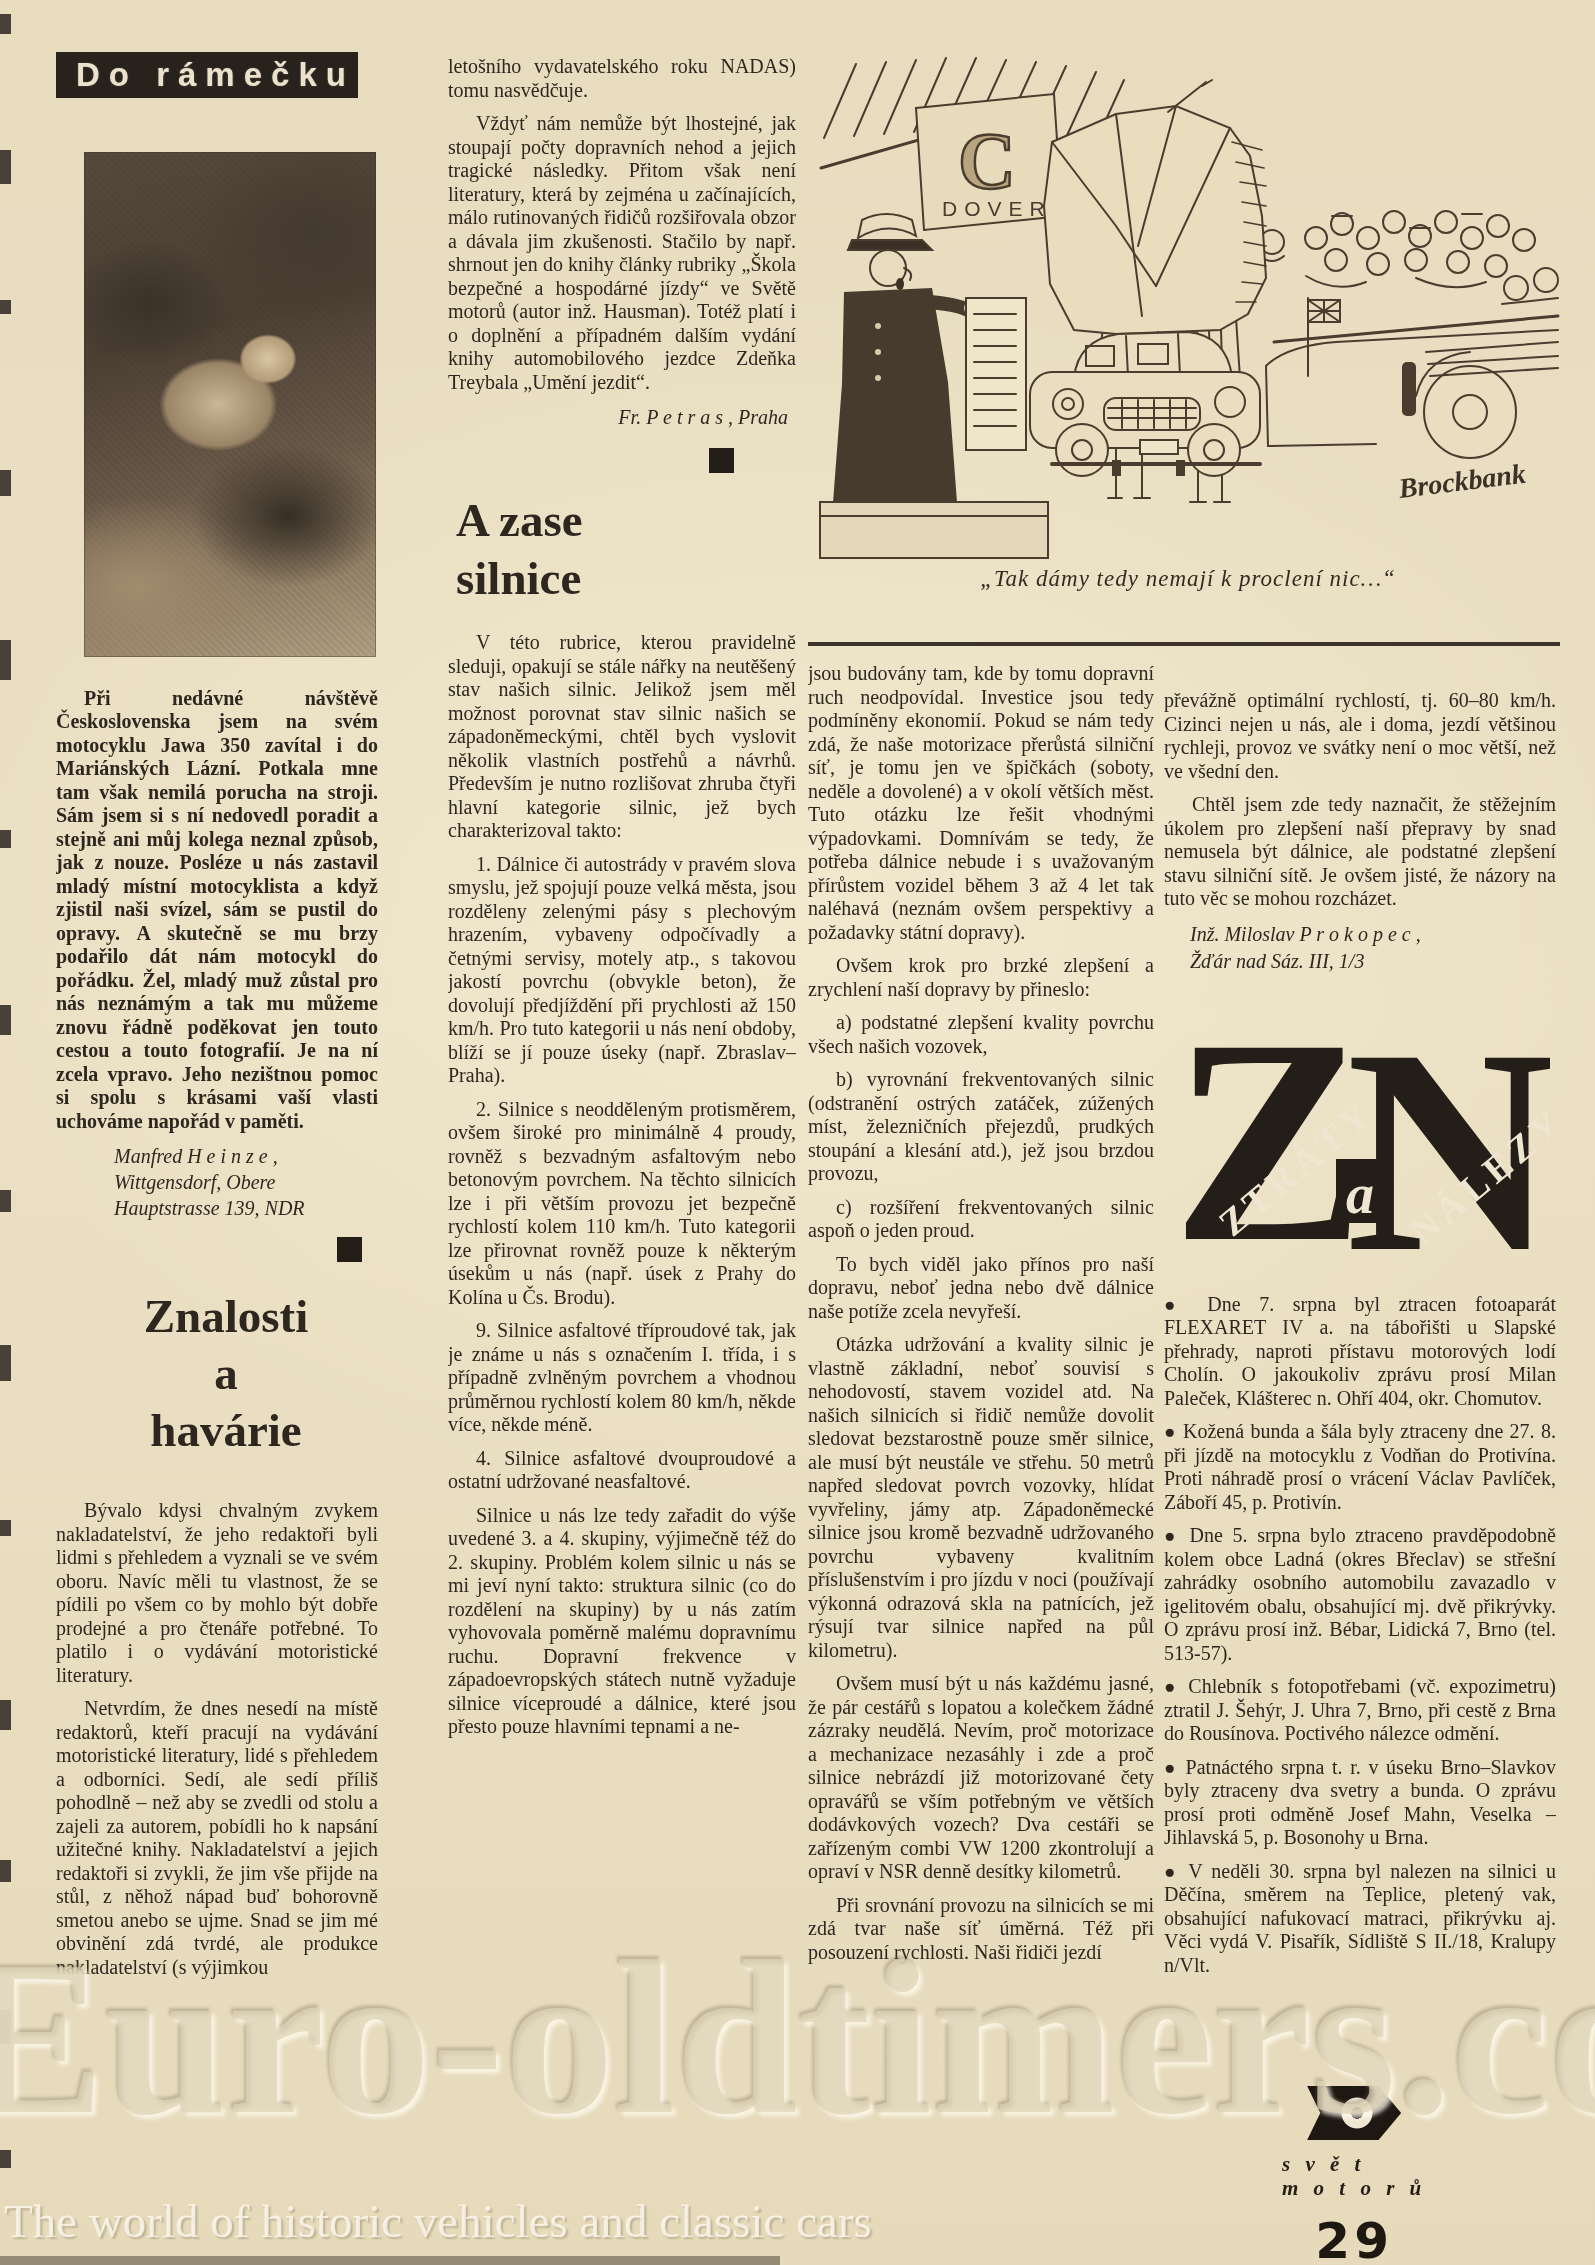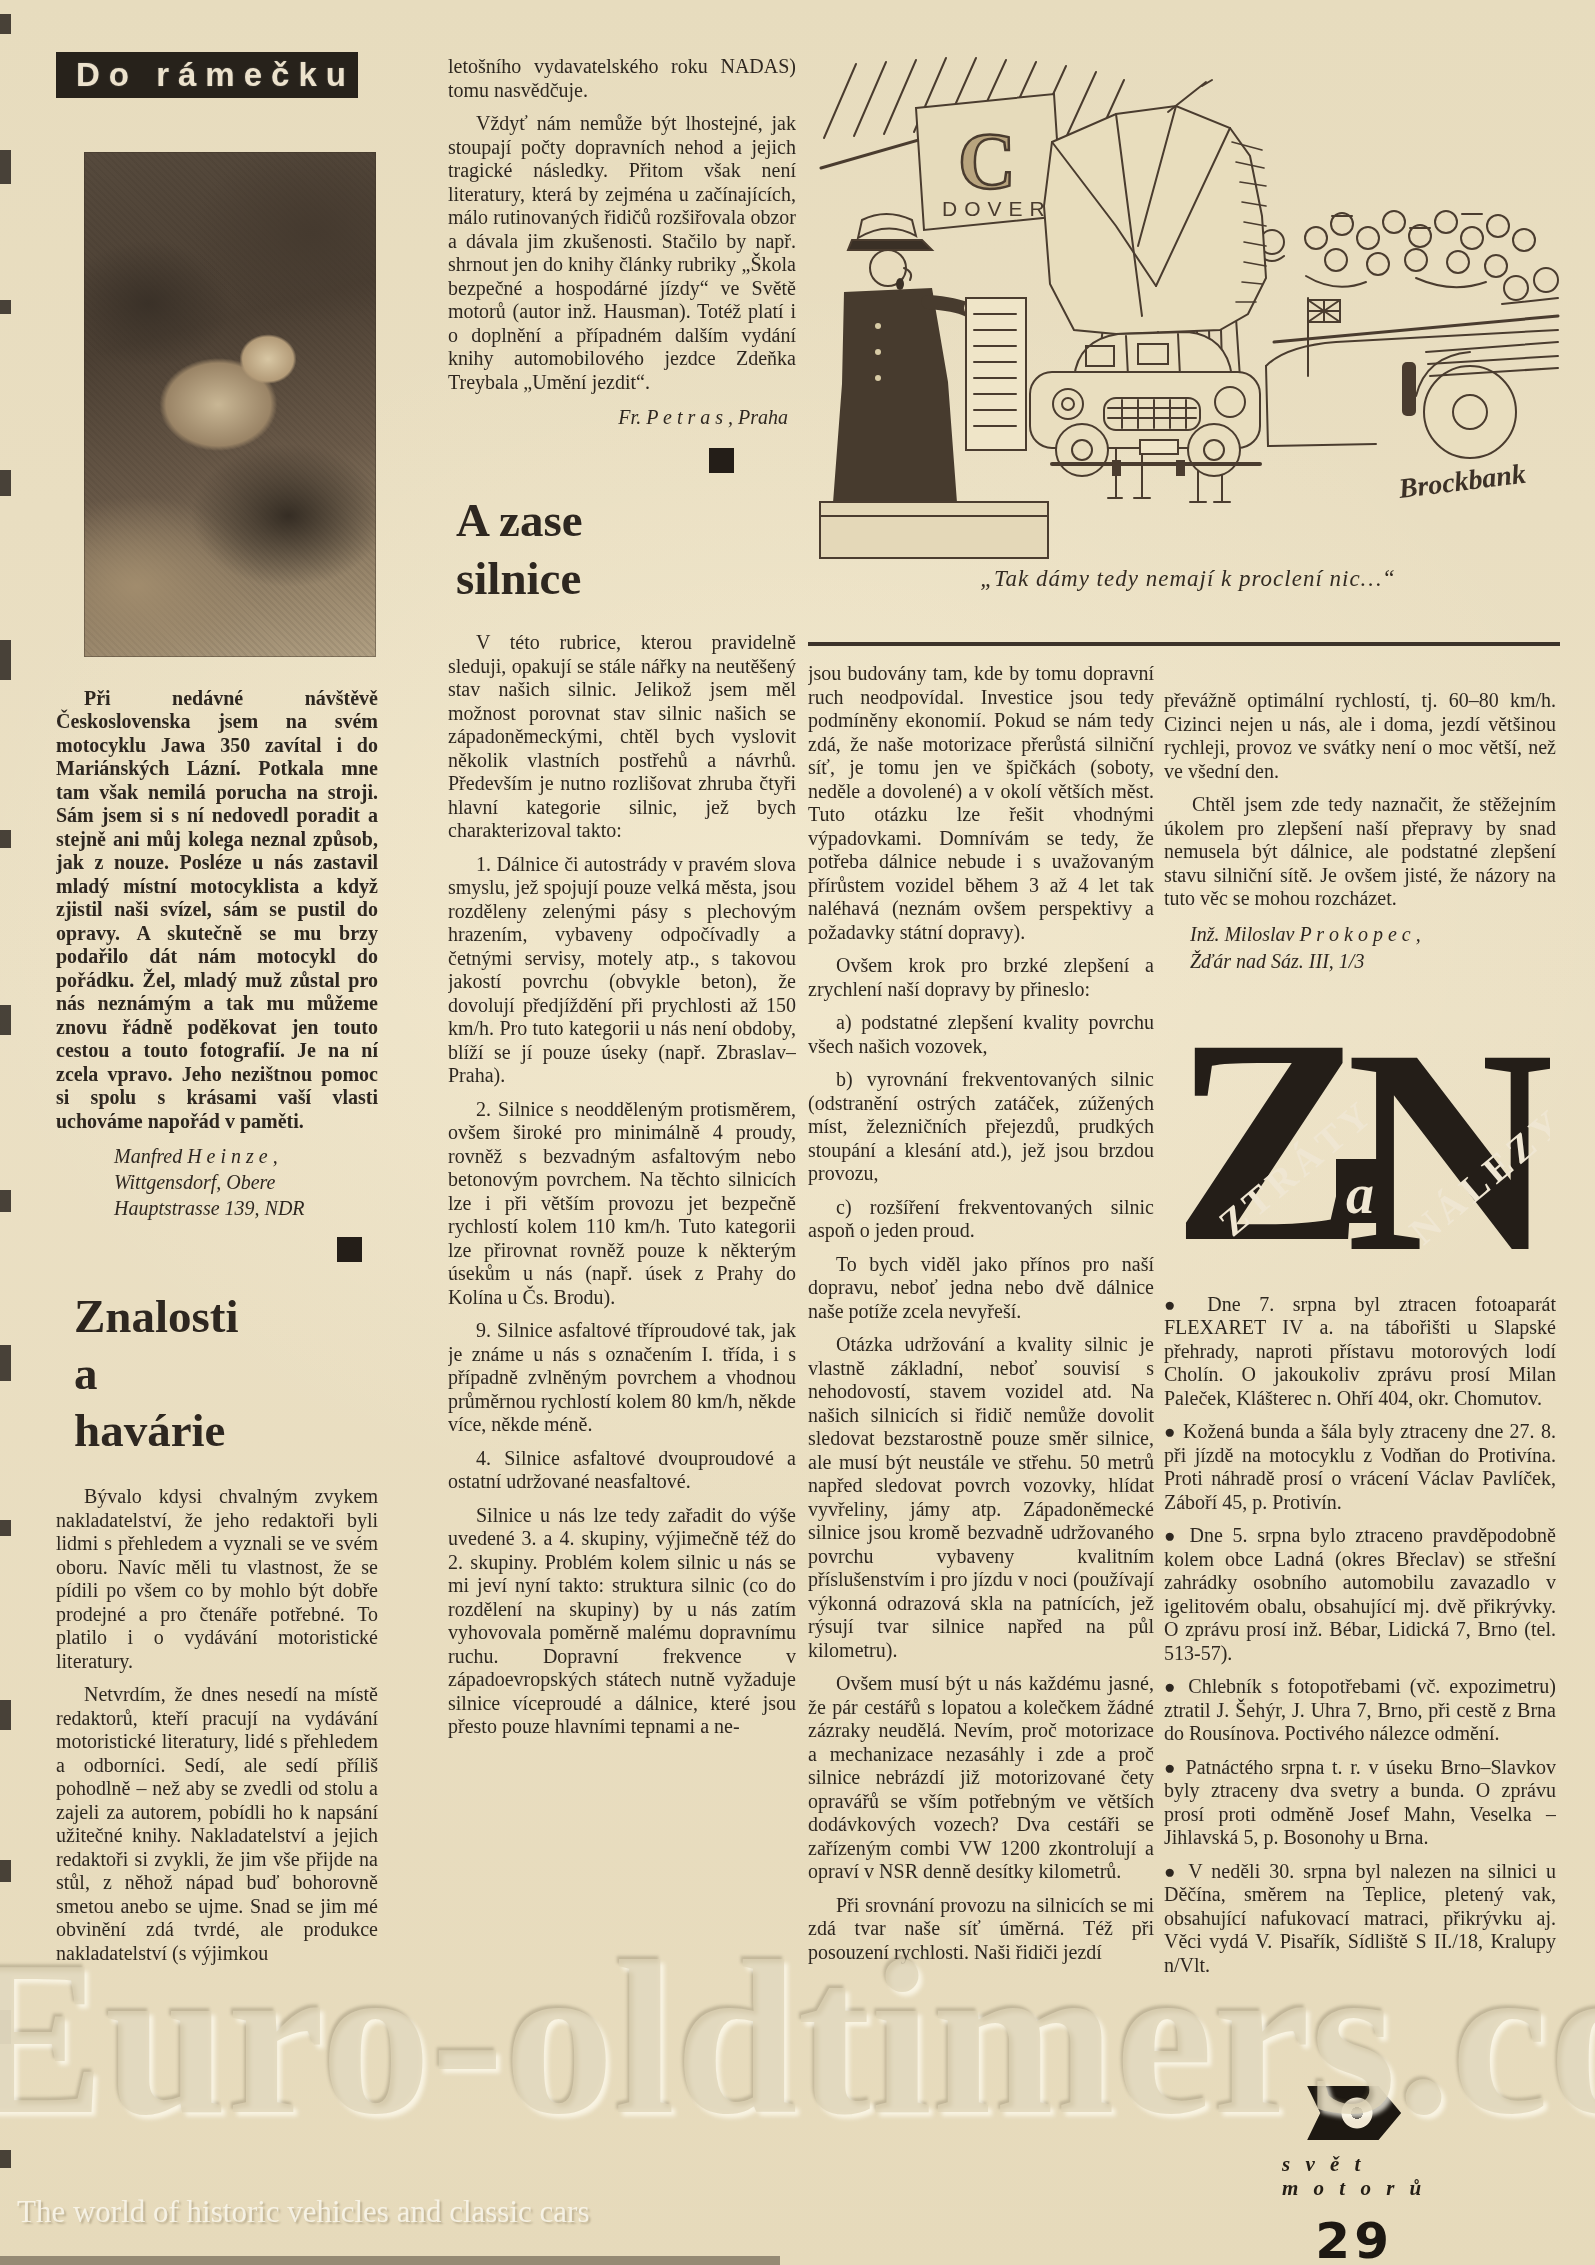--- a/index.html
+++ b/index.html
@@ -29,21 +29,21 @@
            radial-gradient(170px 130px at 78% 16%, #453a2f 0%, rgba(0,0,0,0) 70%),
            radial-gradient(150px 110px at 70% 72%, #352d24 0%, rgba(0,0,0,0) 65%),
            radial-gradient(210px 150px at 18% 86%, #a18c6d 0%, rgba(0,0,0,0) 60%),
            repeating-linear-gradient(45deg, rgba(40,32,24,.08) 0 2px, rgba(0,0,0,0) 2px 5px),
            linear-gradient(165deg,#564a3d 0%,#4b3f33 35%,#6a5a49 62%,#99876c 86%,#b1a083 100%);
          box-shadow:0 0 0 1px rgba(60,50,38,.4) inset;}
   .letter{font-weight:bold;}
   .sig{font-style:italic;margin:8px 0 0 58px;line-height:26px;}
   .endsq{width:25px;height:25px;background:#241e18;}
   .sq1{margin:16px 16px 2px auto;}
-  .heading1{font-weight:bold;font-size:47px;line-height:57px;margin:26px 0 26px 18px;text-align:left;}
+  .heading1{font-weight:bold;font-size:47px;line-height:57px;margin:26px 0 40px 18px;text-align:center;}
 
   
   .col2{left:448px;top:55px;width:348px;height:2160px;}
   .sig-right{font-style:italic;text-align:right;padding-right:8px;margin:2px 0 0 0;line-height:26px;}
   .sq2{margin:18px 62px 4px auto;}
   .heading2{font-weight:bold;font-size:47px;line-height:58px;margin:18px 0 24px 8px;text-align:left;}
 
   
   .cartoon{position:absolute;left:816px;top:46px;width:744px;height:516px;}
   .cartoon svg{width:100%;height:100%;}
@@ -69,22 +69,22 @@
   .flag::after{content:"";position:absolute;left:34px;top:11px;width:32px;height:32px;border-radius:50%;
         background:radial-gradient(circle at 50% 50%, #1d1812 0 6px, #efe6d2 6px 15px, rgba(0,0,0,0) 16px);}
   .logo-text{font-style:italic;font-weight:bold;font-size:21px;line-height:24px;letter-spacing:5px;color:#241e16;}
   .page-num{font-family:"DejaVu Sans",sans-serif;font-weight:bold;font-size:50px;letter-spacing:4px;color:#1d1812;}
 
   
   .wm-big{position:absolute;left:-42px;top:1912px;white-space:nowrap;font-weight:bold;
           font-size:220px;font-family:"Liberation Serif",serif;
           color:rgba(222,211,182,.75);
           text-shadow:4px 4px 4px rgba(255,252,240,.75), -2px -3px 3px rgba(98,86,62,.28);}
-  .wm-small{position:absolute;left:17px;top:2194px;white-space:nowrap;
-          font-size:31px;font-family:"Liberation Serif",serif;
+  .wm-small{position:absolute;left:4px;top:2194px;white-space:nowrap;
+          font-size:47px;font-family:"Liberation Serif",serif;
           color:rgba(253,250,241,.8);text-shadow:2px 2px 2px rgba(130,114,86,.4);}
 </style>
 </head>
 <body>
 
 <div class="page">
 
   <div class="edge">
     <i style="top:14px;height:20px"></i>
       <i style="top:150px;height:34px"></i>

